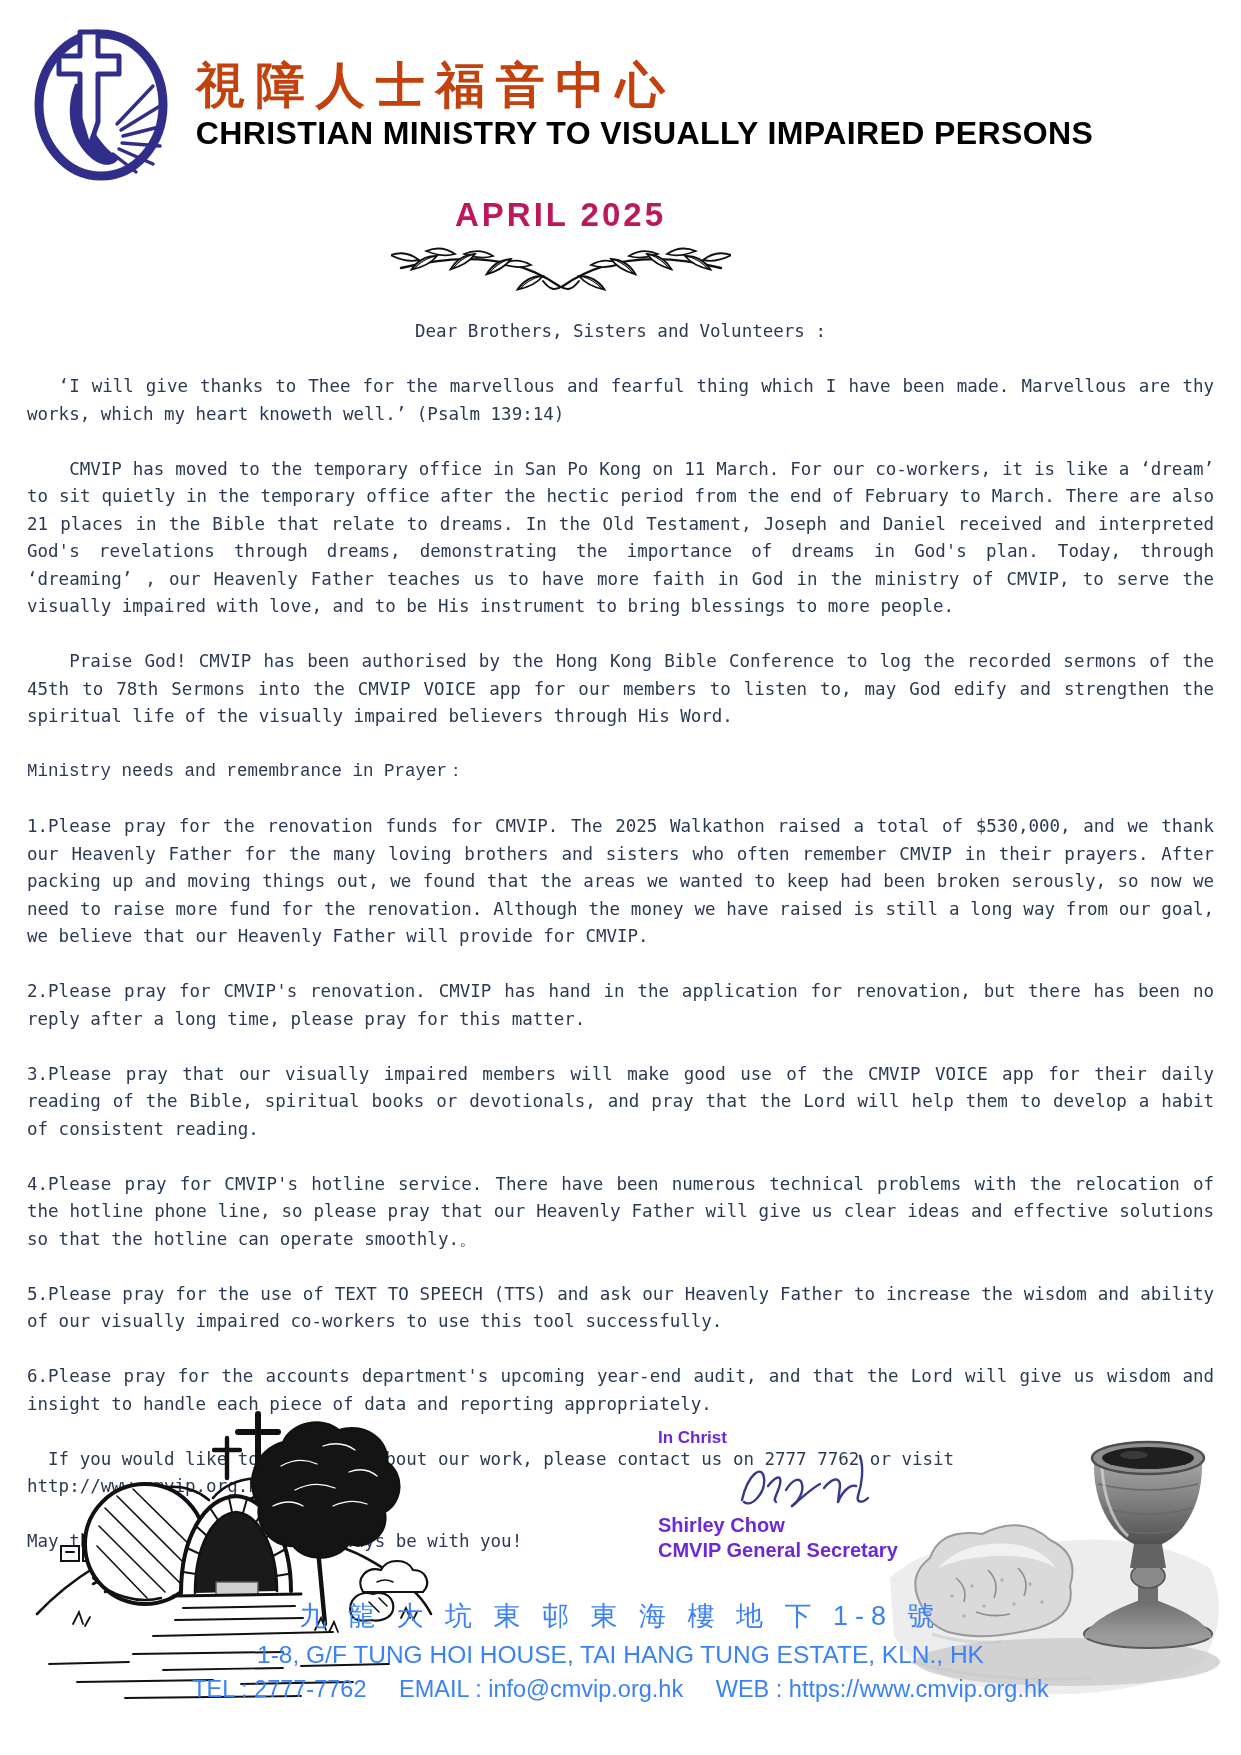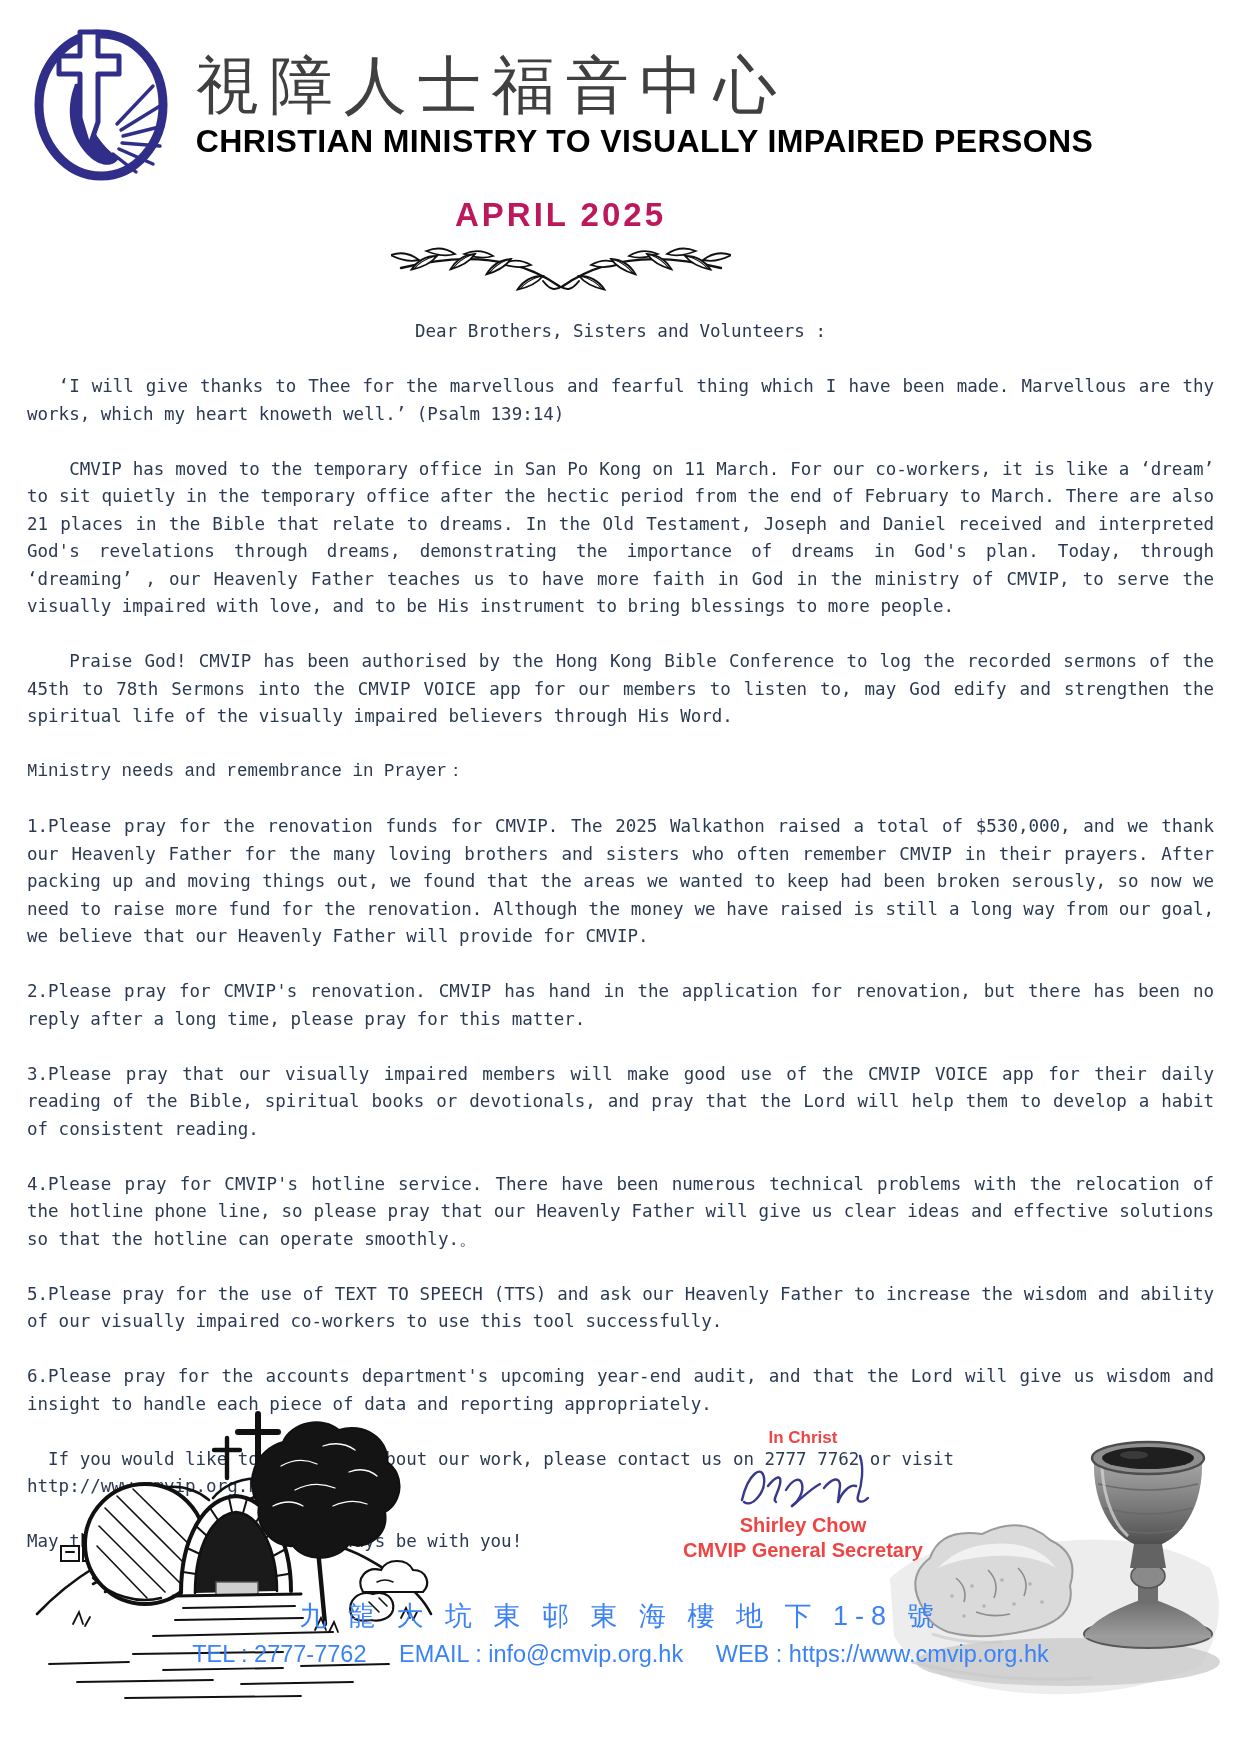--- a/index.html
+++ b/index.html
@@ -3,41 +3,41 @@
 <meta charset="utf-8">
 <style>
   html,body{margin:0;padding:0;background:#ffffff;}
   .page{position:relative;width:1241px;height:1755px;background:#fff;overflow:hidden;
         font-family:"DejaVu Sans Mono",monospace;color:#2b3a52;}
   
   .headwrap{padding-top:26px;padding-right:120px;text-align:center;}
   .brandrow{display:flex;align-items:center;justify-content:center;gap:16px;}
   .logo-svg{width:152px;height:158px;flex:0 0 auto;}
   .titles{text-align:left;}
-  .cn-title{font-family:"Liberation Sans",sans-serif;font-weight:normal;font-size:63px;
-            letter-spacing:11px;color:#404040;line-height:1.12;white-space:nowrap;}
+  .cn-title{font-family:"Liberation Sans",sans-serif;font-weight:bold;font-size:49px;
+            letter-spacing:11px;color:#c2410c;line-height:1.12;white-space:nowrap;}
   .en-title{font-family:"Liberation Sans",sans-serif;font-weight:bold;font-size:32px;
             letter-spacing:0.4px;color:#000000;white-space:nowrap;margin-top:2px;}
   .issue-date{margin-top:12px;font-family:"Liberation Sans",sans-serif;font-weight:bold;
               font-size:33px;letter-spacing:3px;color:#be185d;}
   .laurel{margin-top:6px;}
   
   .letter{margin:16px 27px 0;font-size:17.5px;line-height:27.5px;text-align:justify;}
   .letter p{margin:0 0 27.5px;}
   .salutation{text-align:center;}
   .quote{text-indent:3ch;}
   .para{text-indent:4ch;}
   .prayer-heading{margin:0;text-align:left;font-family:Liberation Mono, monospace;}
   .prayer-item{margin:0 0 2px;}
   .contact-line{margin:25px 0 0;text-indent:2ch;text-align:left;}
   .closing-line{margin:25px 0 0;text-align:left;}
   
   .tomb{position:absolute;left:33px;top:1386px;width:400px;height:332px;}
-  .sigblock{position:absolute;left:658px;top:1428px;width:290px;text-align:center;
-            font-family:"Liberation Sans",sans-serif;color:#ef4444;}
+  .sigblock{position:absolute;left:658px;top:1428px;width:290px;
+            font-family:"Liberation Sans",sans-serif;color:#6d28d9;}
   .in-christ{font-weight:bold;font-size:17px;}
   .sig-svg{width:150px;height:66px;margin:2px auto -2px;display:block;}
   .sig-name{font-weight:bold;font-size:20px;}
   .sig-role{font-weight:bold;font-size:20px;margin-top:2px;}
   .communion{position:absolute;left:872px;top:1372px;width:369px;height:336px;}
   .footer{position:absolute;left:0;right:0;top:1598px;text-align:center;
           font-family:"Liberation Sans",sans-serif;color:#3b82f6;}
   .f-zh{font-size:27px;letter-spacing:7px;}
   .f-en{font-size:24.5px;margin-top:7px;}
   .f-tel{font-size:23.5px;margin-top:7px;}
@@ -295,20 +295,21 @@
         <path d="M242,156 Q276,166 310,156"></path>
     </g>
     <path d="M230,96 C232,130 244,154 256,164" stroke="#cfcfcf" stroke-width="3" fill="none" opacity="0.8"></path>
     <ellipse cx="276" cy="86" rx="56" ry="16" fill="#8f8f8f" stroke="#4d4d4d" stroke-width="2.4"></ellipse>
     <ellipse cx="276" cy="86" rx="46" ry="11" fill="#1f1f1f"></ellipse>
     <ellipse cx="262" cy="83" rx="14" ry="4" fill="#3a3a3a"></ellipse>
   </svg>
 
   <div class="footer">
     <div class="f-zh">九 龍 大 坑 東 邨 東 海 樓 地 下 1-8 號</div>
+    <div class="f-en">1-8, G/F TUNG HOI HOUSE, TAI HANG TUNG ESTATE, KLN., HK</div>
     <div class="f-tel">
       <span>TEL : </span><span>2777-7762</span><span class="f-gap"></span>
       <span>EMAIL : </span><span>info@cmvip.org.hk</span><span class="f-gap"></span>
       <span>WEB : </span><span>https://www.cmvip.org.hk</span>
     </div>
   </div>
 
 </div>
 
 </body></html>

